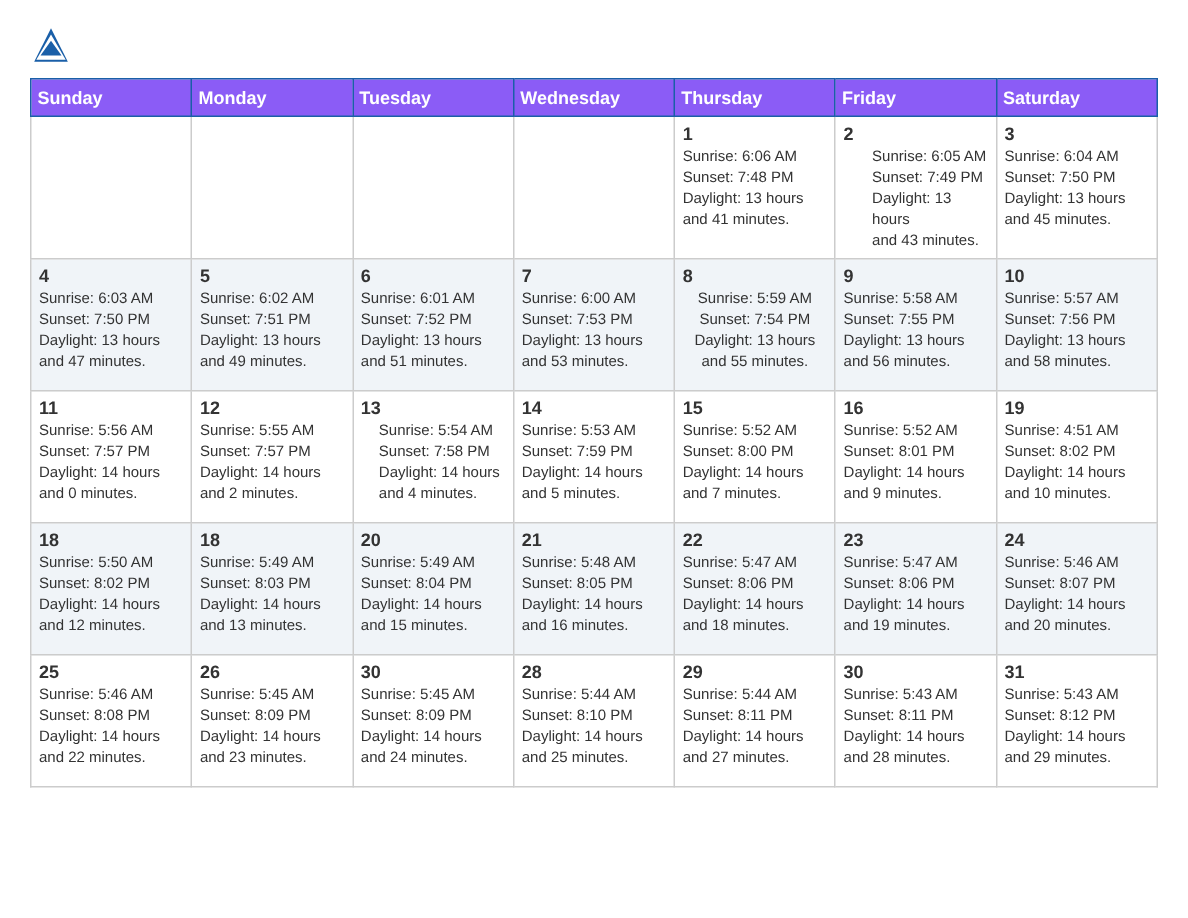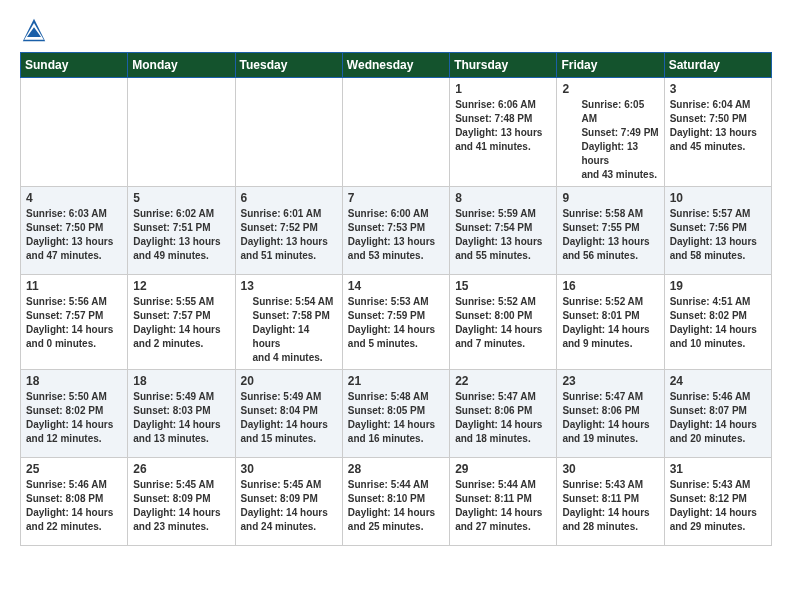--- a/index.html
+++ b/index.html
@@ -56,21 +56,21 @@
     .title-location {
       font-size: 16px;
       color: #555;
     }
     table {
       width: 100%;
       border-collapse: collapse;
       table-layout: fixed;
     }
     thead tr th {
-      background-color: #14532d;
+      background-color: #8b5cf6;
       color: #fff;
       font-size: 12px;
       font-weight: bold;
       padding: 5px 4px;
       text-align: left;
       border: 1px solid #1a5fa8;
     }
     tbody tr td {
       border: 1px solid #ccc;
       vertical-align: top;
@@ -86,21 +86,20 @@
     .day-number {
       font-weight: bold;
       font-size: 12px;
       margin-bottom: 2px;
       display: block;
     }
     .day-info {
       font-size: 10px;
       line-height: 1.4;
       color: #333;
-      font-weight: bold;
     }
     .empty-cell {
       background: #fff !important;
     }
   </style>
 </head>
 <body>
 
 <div class="container">
   <div class="header">
@@ -185,21 +184,21 @@
           </td>
           <td>
             <span class="day-number">7</span>
             <div class="day-info" style="white-space: pre-line;">Sunrise: 6:00 AM
 Sunset: 7:53 PM
 Daylight: 13 hours
 and 53 minutes.</div>
           </td>
           <td>
             <span class="day-number">8</span>
-            <div class="day-info" style="white-space: pre-line;">Sunrise: 5:59 AM
+            <div class="day-info" style="white-space: pre-line; text-align: center;">Sunrise: 5:59 AM
 Sunset: 7:54 PM
 Daylight: 13 hours
 and 55 minutes.</div>
           </td>
           <td>
             <span class="day-number">9</span>
             <div class="day-info" style="white-space: pre-line;">Sunrise: 5:58 AM
 Sunset: 7:55 PM
 Daylight: 13 hours
 and 56 minutes.</div>

